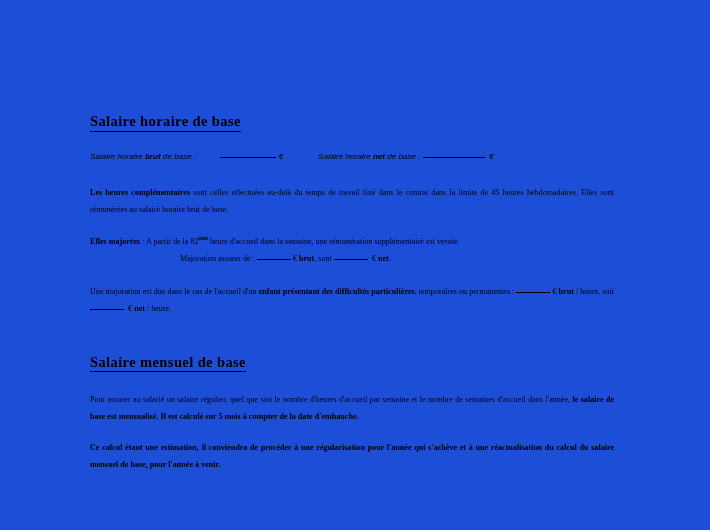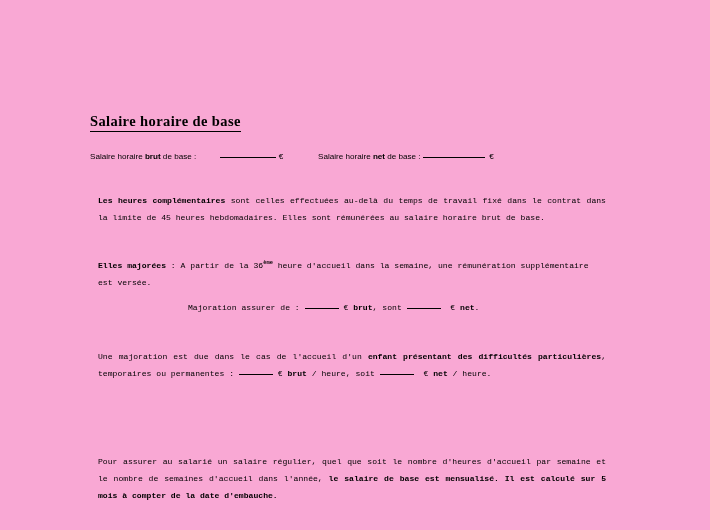--- a/index.html
+++ b/index.html
@@ -13,21 +13,21 @@
     overflow: hidden;
     font-family: "Liberation Sans", sans-serif;
     color: #000000;
     -webkit-font-smoothing: antialiased;
   }
 
   .page {
     position: relative;
     width: 710px;
     height: 530px;
-    background: #f9a8d4;
+    background: #1d4ed8;
   }
 
   .content {
     position: absolute;
     left: 90px;
     top: 112px;
     width: 524px;
   }
 
   
@@ -40,25 +40,25 @@
     margin: 0;
     display: inline-block;
     border-bottom: 1.6px solid #000;
     padding-bottom: 1px;
     line-height: 1.15;
   }
   .heading-row { margin: 0; }
 
   
   .para {
-    font-family: Liberation Mono, monospace;
+    font-family: Liberation Serif, serif;
     font-size: 8.1px;
     line-height: 17px;
     text-align: justify;
-    margin: 8px;
+    margin: 0;
     color: #000;
   }
   .para.nojustify { text-align: left; }
 
   .b { font-weight: bold; }
 
   sup {
     font-size: 5.4px;
     vertical-align: super;
     line-height: 0;
@@ -88,20 +88,21 @@
   .gap-3 { height: 16px; }
   .gap-section { height: 36px; }
   .gap-after-heading-2 { height: 19px; }
   .gap-4 { height: 14px; }
 
   .row-inline {
     font-family: "Liberation Sans", sans-serif;
     font-size: 8.1px;
     line-height: 17px;
     white-space: nowrap;
+    font-style: italic;
   }
   .col-left  { display: inline-block; width: 228px; }
   .col-right { display: inline-block; }
   .spacer-sm { display: inline-block; width: 22px; }
 </style>
 </head>
 <body>
 
 <div class="page">
   <div class="content">
@@ -115,32 +116,36 @@
     <div class="row-inline">
       <span class="col-left"><span>Salaire horaire </span><span class="b">brut</span><span> de base : </span><span class="spacer-sm"></span><span class="blank w-long"></span><span>&nbsp;</span><span>€</span></span><span class="col-right"><span>Salaire horaire </span><span class="b">net</span><span> de base : </span><span class="blank w-long2"></span><span>&nbsp;&nbsp;</span><span>€</span></span>
     </div>
 
     <div class="gap-1"></div>
 
     <p class="para"><span class="b">Les heures complémentaires</span><span> sont celles effectuées au-delà du temps de travail fixé dans le contrat dans la limite de 45 heures hebdomadaires. Elles sont rémunérées au salaire horaire brut de base.</span></p>
 
     <div class="gap-2"></div>
 
-    <p class="para nojustify"><span class="b">Elles majorées</span><span> : A partir de la 36</span><sup>ème</sup><span> heure d'accueil dans la semaine, une rémunération supplémentaire est versée.</span></p>
+    <p class="para nojustify"><span class="b">Elles majorées</span><span> : A partir de la 82</span><sup>ème</sup><span> heure d'accueil dans la semaine, une rémunération supplémentaire est versée.</span></p>
 
     <p class="para nojustify indent-line"><span>Majoration assurer de : </span><span class="blank w-short"></span><span>&nbsp;</span><span>€ </span><span class="b">brut</span><span>, sont </span><span class="blank w-short"></span><span>&nbsp;&nbsp;</span><span>€ </span><span class="b">net</span><span>.</span></p>
 
     <div class="gap-3"></div>
 
     <p class="para"><span>Une majoration est due dans le cas de l'accueil d'un </span><span class="b">enfant présentant des difficultés particulières</span><span>, temporaires ou permanentes : </span><span class="blank w-short"></span><span>&nbsp;</span><span>€ </span><span class="b">brut</span><span> / heure, soit </span><span class="blank w-short"></span><span>&nbsp;&nbsp;</span><span>€ </span><span class="b">net</span><span> / heure.</span></p>
 
     <div class="gap-section"></div>
 
+    <div class="heading-row">
+      <span class="section-heading">Salaire mensuel de base</span>
+    </div>
 
     <div class="gap-after-heading-2"></div>
 
     <p class="para"><span>Pour assurer au salarié un salaire régulier, quel que soit le nombre d'heures d'accueil par semaine et le nombre de semaines d'accueil dans l'année, </span><span class="b">le salaire de base est mensualisé. Il est calculé sur 5 mois à compter de la date d'embauche.</span></p>
 
     <div class="gap-4"></div>
 
+    <p class="para"><span class="b">Ce calcul étant une estimation, il conviendra de procéder à une régularisation pour l'année qui s'achève et à une réactualisation du calcul du salaire mensuel de base, pour l'année à venir.</span></p>
 
   </div>
 </div>
 
 </body></html>

